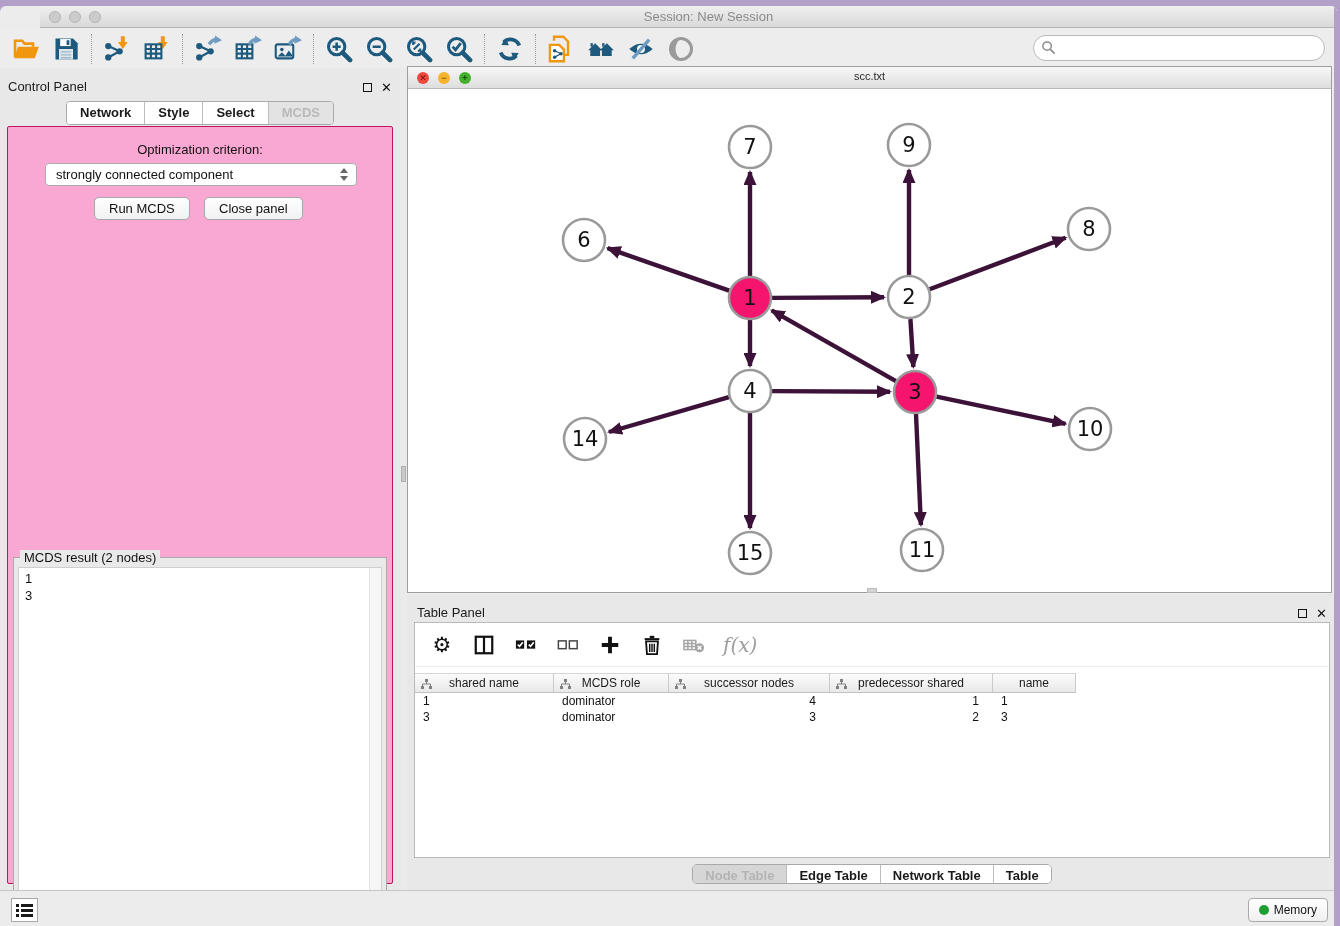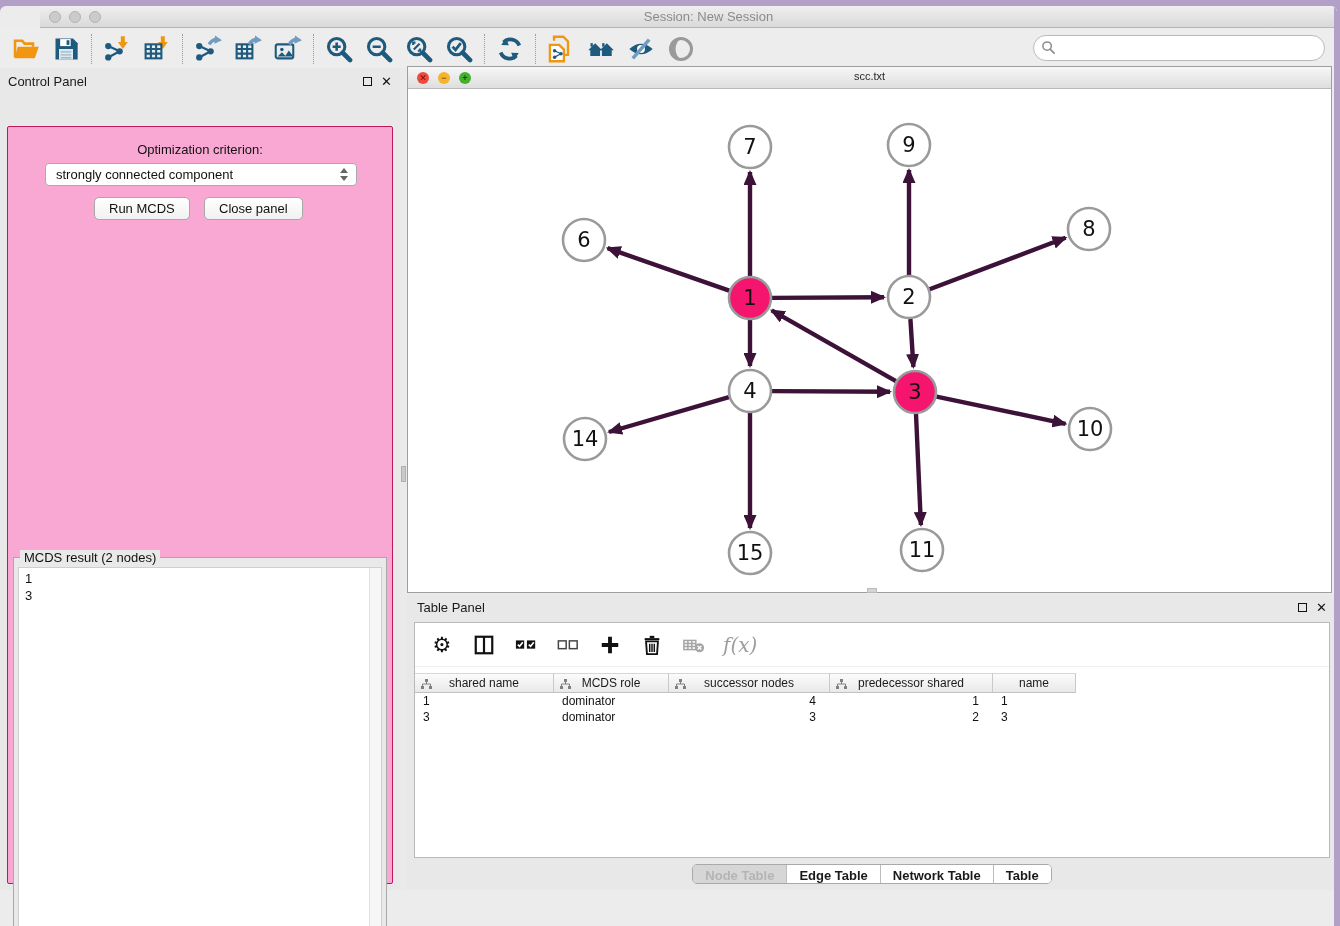--- a/index.html
+++ b/index.html
@@ -20,21 +20,21 @@
     display:flex; align-items:center; padding-left:6px; }
   .tb-btn { width:40px; height:34px; display:flex; align-items:center; justify-content:center; }
   .tb-btn svg { width:28px; height:28px; }
   .sep { width:1px; height:30px; border-left:1px dotted #9a9a9a; margin:0 5px; }
   #search-wrap { position:absolute; right:12px; top:6px; width:292px; height:26px; }
   #search-input { width:100%; height:100%; border:1px solid #b9b9b9; border-radius:13px; background:#fff; padding-left:26px; font-size:13px; outline:none; }
   #search-icon { position:absolute; left:8px; top:5px; width:15px; height:15px; }
 
   
   #control-panel { position:absolute; left:0; top:62px; width:400px; height:822px; background:#e8e8e8; }
-  .panel-head { position:absolute; left:0; top:0; width:100%; height:26px; display:flex; align-items:center; padding:0 8px; }
+  .panel-head { position:absolute; left:0; top:0; width:100%; height:26px; display:flex; align-items:flex-end; padding:0 8px; }
   .panel-title { font-size:13px; color:#1a1a1a; }
   .panel-head-btns { margin-left:auto; display:flex; align-items:center; gap:9px; }
   .float-icon { width:9px; height:9px; border:1.6px solid #111; display:inline-block; }
   .close-icon { font-size:13px; font-weight:bold; color:#111; line-height:1; }
 
   #cp-tabs { position:absolute; left:0; top:33px; width:100%; display:flex; justify-content:center; }
   .seg-group { display:flex; border:1px solid #a9a9a9; border-radius:4px; overflow:hidden; background:#fff; }
   .seg { padding:3px 13px 4px; font-size:13px; font-weight:600; color:#1a1a1a; background:#fff; border-left:1px solid #bdbdbd; }
   .seg:first-child { border-left:none; }
   .seg.active { background:#e3e3e3; color:#b9b9b9; }
@@ -285,20 +285,28 @@
   </div>
 
   <div id="control-panel">
     <div class="panel-head">
       <span class="panel-title">Control Panel</span>
       <span class="panel-head-btns">
         <span class="float-icon"></span>
         <span class="close-icon">✕</span>
       </span>
     </div>
+    <div id="cp-tabs">
+        <div class="seg-group" id="cp-seg">
+          <span class="seg">Network</span>
+          <span class="seg">Style</span>
+          <span class="seg">Select</span>
+          <span class="seg active">MCDS</span>
+        </div>
+      </div>
     <div id="cp-box">
       <div id="opt-label">Optimization criterion:</div>
       <div id="criterion-select">
         <span>strongly connected component</span>
         <span class="stepper">
             <span class="tri-up"></span>
             <span class="tri-down"></span>
           </span>
       </div>
       <div class="cp-btn" id="run-btn">Run MCDS</div>
@@ -527,15 +535,33 @@
     <div id="tp-tabs">
         <div class="seg-group" id="tp-seg" style="border-radius:5px;">
           <span class="seg active">Node Table</span>
           <span class="seg">Edge Table</span>
           <span class="seg">Network Table</span>
           <span class="seg">Table</span>
         </div>
       </div>
   </div>
 
+  <div id="statusbar">
+    <div id="tasks-btn">
+      <svg width="17" height="15" viewBox="0 0 17 15">
+        <g fill="#1a1a1a">
+            <rect x="0" y="1" width="3" height="3"></rect>
+            <rect x="5" y="1" width="12" height="3"></rect>
+            <rect x="0" y="6" width="3" height="3"></rect>
+            <rect x="5" y="6" width="12" height="3"></rect>
+            <rect x="0" y="11" width="3" height="3"></rect>
+            <rect x="5" y="11" width="12" height="3"></rect>
+          </g>
+      </svg>
+    </div>
+    <div id="memory-btn">
+      <span id="memory-dot"></span>
+      <span>Memory</span>
+    </div>
+  </div>
 
   <div id="right-edge"></div>
 </div>
 
 </body></html>

